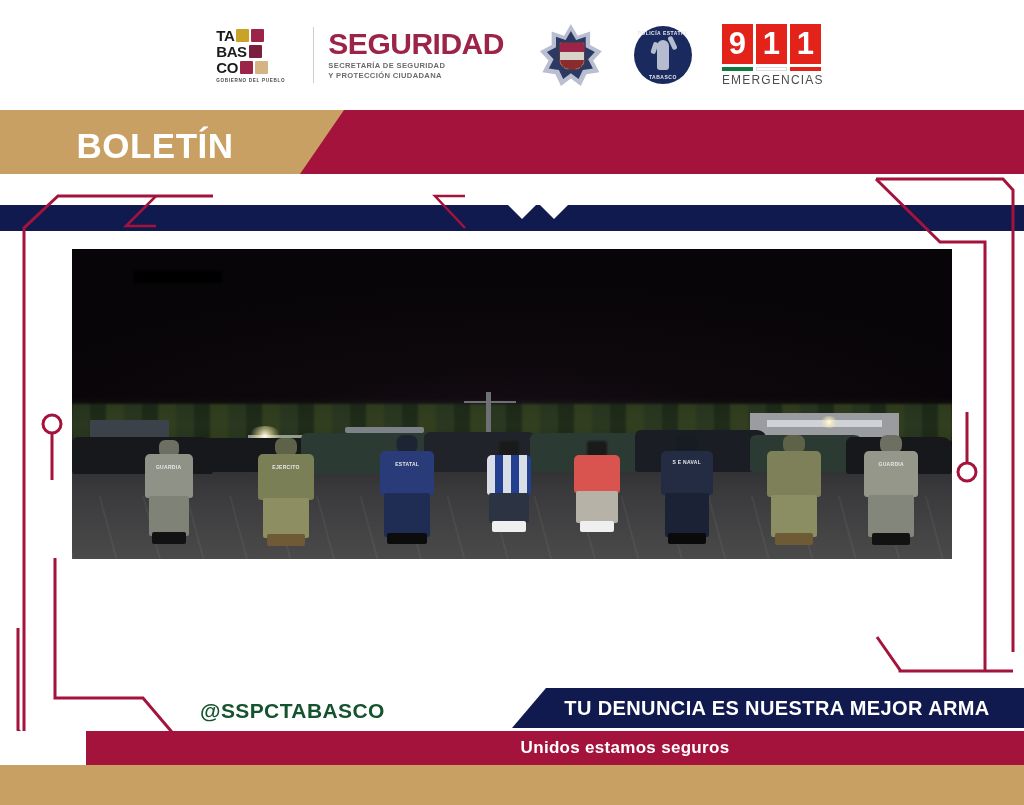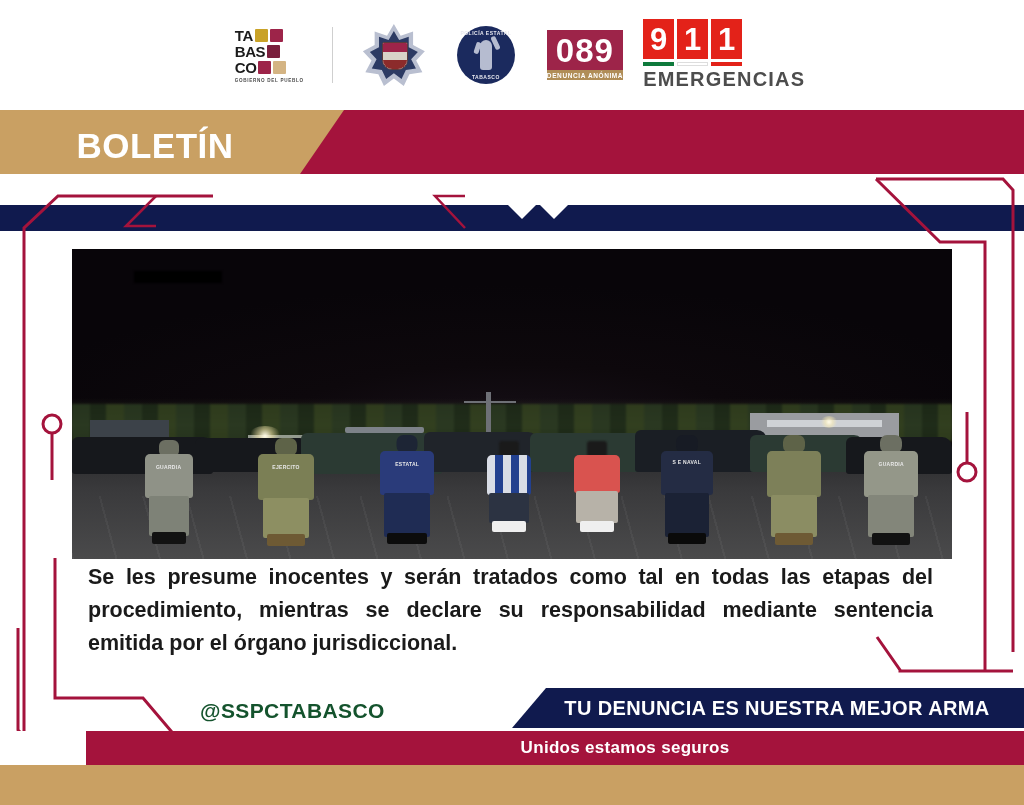--- a/index.html
+++ b/index.html
@@ -75,21 +75,21 @@
   
   .b911{margin-left:14px;}
   .b911 .digits{display:flex;gap:3px;}
   .b911 .d{background:#e32219;color:#ffffff;font-size:31px;font-weight:bold;width:31px;height:40px;
     display:flex;align-items:center;justify-content:center;line-height:31px;}
   .b911 .flag{display:flex;gap:3px;margin-top:3px;}
   .b911 .flag span{height:4px;width:31px;display:block;}
   .b911 .flag .g{background:#0e7a3c;}
   .b911 .flag .w{background:#ffffff;border:0.5px solid #ddd;box-sizing:border-box;}
   .b911 .flag .r{background:#e32219;}
-  .b911 .cap{font-size:20px;font-weight:bold;color:#4d4d4d;letter-spacing:1.2px;margin-top:2px;text-align:left;}
+  .b911 .cap{font-size:12px;font-weight:normal;color:#4d4d4d;letter-spacing:1.2px;margin-top:2px;text-align:left;}
 
   
   .band{position:absolute;left:0;top:110px;width:1024px;height:64px;background:#c9a063;}
   .band-crimson{
     position:absolute;left:300px;top:110px;width:724px;height:64px;background:#a4133c;
     clip-path:polygon(44px 0,100% 0,100% 100%,0 100%);
   }
   .boletin{
     position:absolute;left:0;top:110px;width:310px;height:72px;
     display:flex;align-items:center;justify-content:center;
@@ -199,43 +199,42 @@
             <span class="tb-word">CO</span>
             <span class="tb-sq f"></span>
             <span class="tb-sq e"></span>
           </div>
         </div>
         <div class="tb-sub">GOBIERNO DEL PUEBLO</div>
       </div>
 
       <div class="divider-v"></div>
 
+      <div class="seguridad">
+        <div class="seg-title">SEGURIDAD</div>
+        <div class="seg-sub">SECRETARÍA DE SEGURIDAD</div>
+        <div class="seg-sub" style="margin-top:0">Y PROTECCIÓN CIUDADANA</div>
+      </div>
 
       <div class="star-badge">
         <div class="star"></div>
         <div class="star2"></div>
         <div class="shield">
           <i class="r1"></i>
             <i class="r2"></i>
             <i class="r3"></i>
         </div>
       </div>
 
       <div class="round-badge">
         <div class="rb-top">POLICÍA ESTATAL</div>
         <div class="fig"></div>
         <div class="rb-bot">TABASCO</div>
       </div>
 
-      <div class="b089">
-        <div class="box">
-          <div class="num">089</div>
-        </div>
-        <div class="cap">DENUNCIA ANÓNIMA</div>
-      </div>
 
       <div class="b911">
         <div class="digits">
           <div class="d">9</div>
           <div class="d">1</div>
           <div class="d">1</div>
         </div>
         <div class="flag">
           <span class="g"></span>
             <span class="w"></span>
@@ -367,21 +366,20 @@
 
     <div class="person" style="left:89%;width:72px;height:34%;">
       <div class="p-head" style="width:22px;height:18px;background:#6c6f62;top:0;border-radius:7px;"></div>
       <div class="p-body" style="top:16px;width:54px;height:46px;background:#949789;"></div>
       <div class="p-tag" style="top:26px;">GUARDIA</div>
       <div class="p-legs" style="top:60px;width:46px;height:42px;background:#83867a;"></div>
       <div class="p-legs" style="top:98px;width:38px;height:12px;background:#121212;"></div>
     </div>
   </div>
 
-  <div class="body-text">Se les presume inocentes y serán tratados como tal en todas las etapas del procedimiento, mientras se declare su responsabilidad mediante sentencia emitida por el órgano jurisdiccional.</div>
 
   <div class="handle">@SSPCTABASCO</div>
 
   <div class="navy-bot">
     <span>TU DENUNCIA ES NUESTRA MEJOR ARMA</span>
   </div>
   <div class="crimson-bot">
     <span>Unidos estamos seguros</span>
   </div>
   <div class="crimson-left-white"></div>

